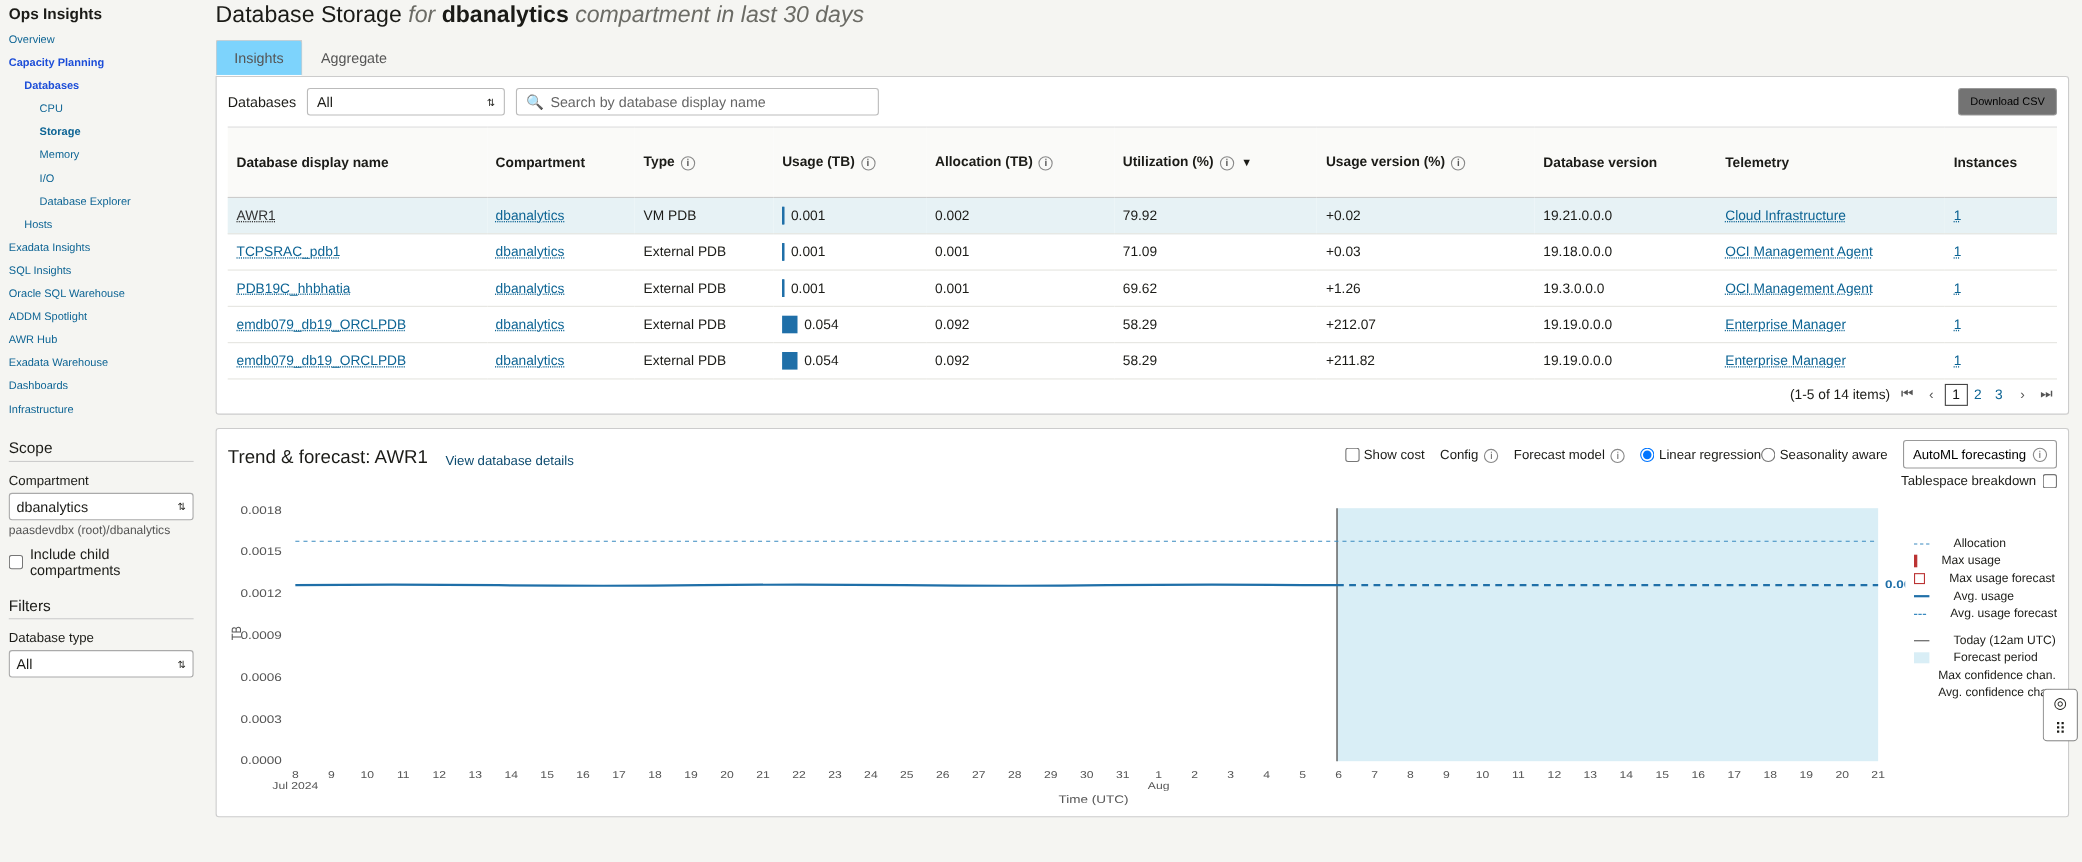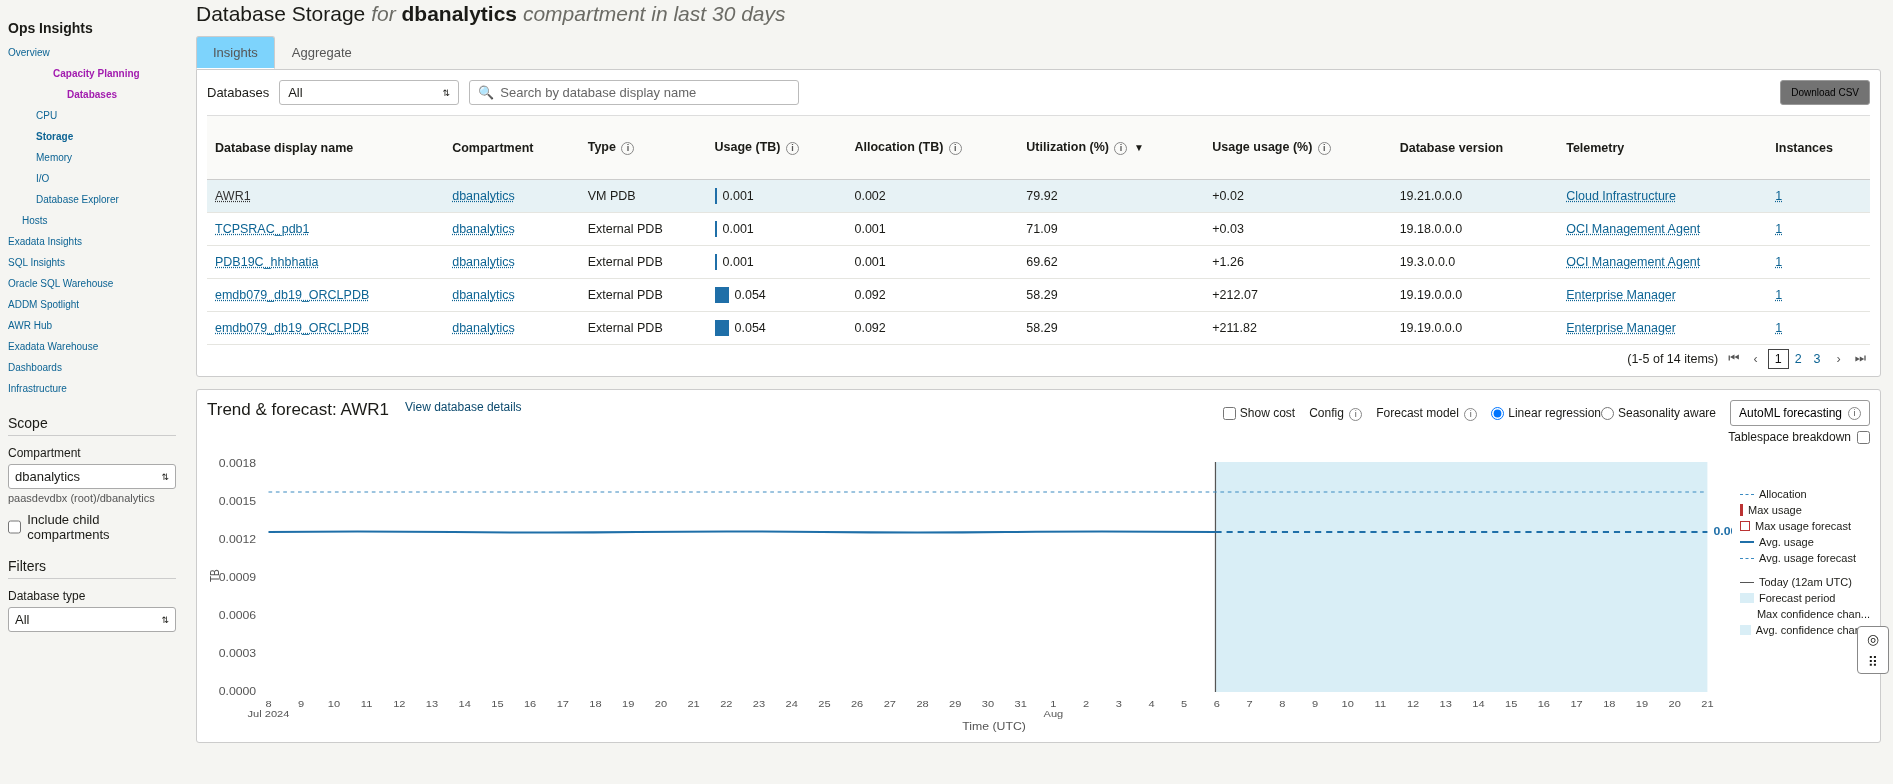--- a/index.html
+++ b/index.html
@@ -1,28 +1,28 @@
 <!DOCTYPE html>
 <html><head>
 <meta charset="utf-8">
 <style>
   * { box-sizing: border-box; margin: 0; padding: 0; font-family: -apple-system, BlinkMacSystemFont, "Segoe UI", Arial, sans-serif; }
   body { background: #f5f5f2; font-size: 13px; color: #1b1b17; display:flex; }
   a { color: #0066aa; text-decoration:none; }
 
   
-  .sidebar { width: 184px; flex:0 0 184px; padding: 20px 8px 10px 8px; background:#f5f5f2; }
+  .sidebar { width: 184px; flex:0 0 184px; padding: 4px 8px 10px 8px; background:#f5f5f2; }
   .sidebar h4 { font-size:14px; font-weight:600; margin-bottom:6px; }
   .nav-list { list-style:none; }
   .nav-list li { padding: 5px 0; font-size: 10px; }
   .nav-list li a { color:#0d6494; }
   .nav-list .sub { padding-left:14px; }
   .nav-list .sub2 { padding-left:28px; }
   .nav-list .active > a { font-weight:bold; }
-  .nav-list .section-head > a { font-weight:bold; color:#a21caf;margin-left:45px; }
+  .nav-list .section-head > a { font-weight:bold; color:#1d4ed8; }
   .scope-label { font-size:14px; margin-top:16px; margin-bottom:4px; border-bottom:1px solid #ccc; padding-bottom:4px;}
   .field-label { font-size:12px; margin-top:10px; margin-bottom:4px; }
   .select-like { width:100%; border:1px solid #aaa; background:#fff; padding:4px 6px; font-size:13px; display:flex; justify-content:space-between; align-items:center; border-radius:3px;}
   .tiny-path { font-size:11px; color:#555; margin-top:3px;}
   .chk-row { display:flex; align-items:center; gap:6px; margin-top:8px; font-size:13px;}
   .chk-row input { width:14px; height:14px;}
 
   
   .main { flex:1; padding:0 12px 20px 12px; }
   .page-title { font-size:21px; font-weight:400; margin:2px 0 10px 0; color:#1b1b17;}
@@ -49,33 +49,33 @@
   .bar-cell { display:flex; align-items:center; gap:6px;}
   .bar-track { width:2px; height:16px; background:#1f6fa8; border-left:2px solid #1f6fa8;}
   .bar-block { width:14px; height:16px; background:#1f6fa8; }
   .pager-row { display:flex; justify-content:flex-end; align-items:flex-end; gap:6px; margin-top:6px; font-size:12.5px;}
   .pager-row .pg { padding:2px 6px; cursor:pointer; color:#0d6494;}
   .pager-row .pg.current { border:1px solid #444; color:#111;}
   .pager-row .nav-ico { color:#555; padding:0 4px; cursor:pointer;}
 
   
   .trend-panel { background:#fff; border:1px solid #ccc; margin-top:12px; padding:10px; border-radius:3px;}
-  .trend-head { display:flex; align-items:flex-start; gap:16px; flex-wrap:wrap;}
+  .trend-head { display:flex; align-items:flex-end; gap:16px; flex-wrap:wrap;}
   .trend-title { font-size:17px; font-weight:400;}
   .view-link { font-size:12px; color:#0c4a6e;}
   .ctrls { margin-left:auto; display:flex; align-items:center; gap:14px; font-size:12px;}
   .ctrls label { display:flex; align-items:center; gap:4px;}
   .radio-group { display:flex; flex-direction:row; gap:0;}
   .automl-btn { border:1px solid #999; background:#fff; padding:5px 8px; border-radius:3px; font-size:12px; display:flex; align-items:center; gap:4px;}
   .ts-row { display:flex; justify-content:flex-end; align-items:center; gap:6px; font-size:12px; margin-top:4px;}
 
   .chart-wrap { display:flex; gap:8px; margin-top:8px;}
   .chart-svg { flex:1; height:280px;}
   .legend { width:130px; font-size:11px; padding-top:36px;}
-  .legend .lrow { display:flex; align-items:center; gap:5px; margin-bottom:4px; white-space:nowrap; overflow:hidden; text-overflow:ellipsis;text-align:right;}
+  .legend .lrow { display:flex; align-items:center; gap:22px; margin-bottom:4px; white-space:nowrap; overflow:hidden; text-overflow:ellipsis;text-align:right;}
   .lg-line { width:14px; height:0; border-top:1px dashed #3a8ac0;}
   .lg-solid { width:14px; height:0; border-top:2px solid #1f6fa8;}
   .lg-sq { width:10px; height:10px; border:1px solid #b33;}
   .lg-bar { width:3px; height:12px; background:#b33;}
   .lg-today { width:14px; height:0; border-top:1px solid #555;}
   .lg-band { width:14px; height:10px; background:#d9eef6;}
   .caret { font-size:9px;}
   .float-badge { position:fixed; right:4px; bottom:110px; border:1px solid #888; border-radius:4px; background:#fff; width:32px; height:48px; display:flex; flex-direction:column; align-items:center; justify-content:space-around; font-size:14px;}
 </style>
 </head>
@@ -152,21 +152,21 @@
 
     <table class="data">
       <thead>
         <tr>
           <th><span>Database display name</span></th>
           <th><span>Compartment</span></th>
           <th><span>Type</span> <span class="info-ico">i</span></th>
           <th><span>Usage (TB)</span> <span class="info-ico">i</span></th>
           <th><span>Allocation (TB)</span> <span class="info-ico">i</span></th>
           <th><span>Utilization (%)</span> <span class="info-ico">i</span> <span class="sort-arrow">▼</span></th>
-          <th><span>Usage usage (%)</span> <span class="info-ico">i</span></th>
+          <th><span>Usage version (%)</span> <span class="info-ico">i</span></th>
           <th><span>Database version</span></th>
           <th><span>Telemetry</span></th>
           <th><span>Instances</span></th>
         </tr>
       </thead>
       <tbody id="tbody">
           <tr class="selected">
             <td><a href="#" class="link-cell sel">AWR1</a></td>
             <td><a href="#" class="link-cell">dbanalytics</a></td>
             <td>VM PDB</td>

